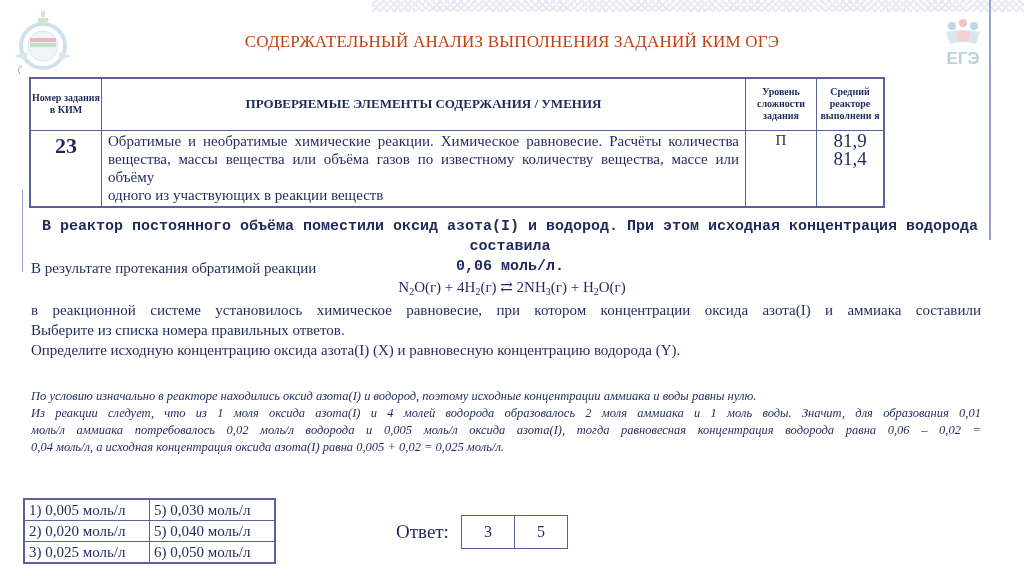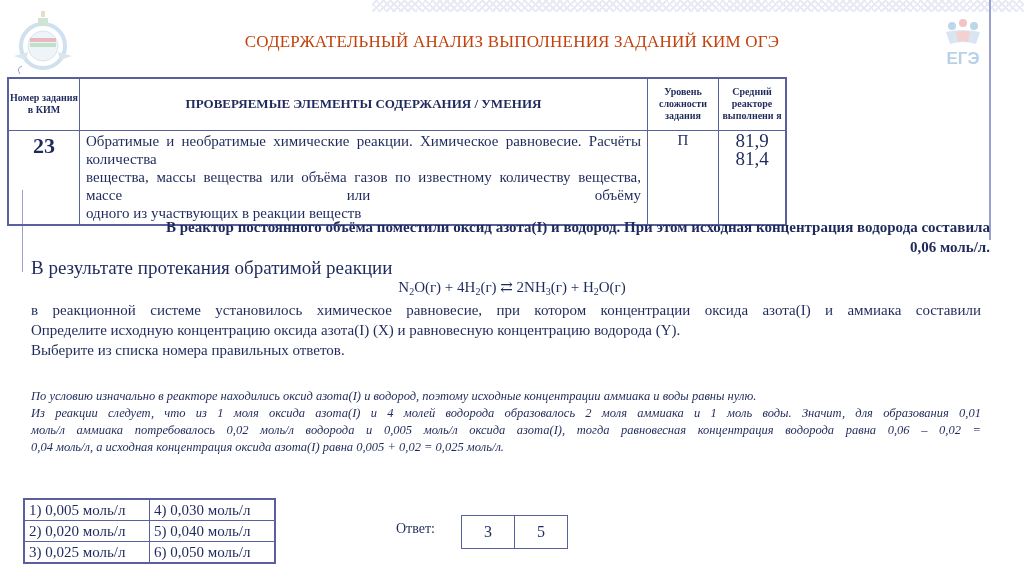--- a/index.html
+++ b/index.html
@@ -28,21 +28,21 @@
     position:absolute; left:8px; top:8px; width:70px; height:68px;
   }
   .logo-right {
     position:absolute; left:938px; top:18px; width:50px; height:50px;
   }
   .title {
     position:absolute; left:0; top:32px; width:1024px; text-align:center;
     font-size:17px; color:#c2410c; letter-spacing:0.2px;
   }
   table.kim {
-    position:absolute; left:7px; top:77px; width:780px;
+    position:absolute; left:29px; top:77px; width:856px;
     border-collapse:collapse; border:2px solid #5a5f9e;
   }
   table.kim td, table.kim th {
     border:1.5px solid #5a5f9e; padding:0;
   }
   .th-small {
     font-size:10px; font-weight:bold; text-align:center; line-height:12px;
     color:#1f2a5c;
   }
   .th-main {
@@ -56,25 +56,25 @@
     font-size:15px; text-align:justify; line-height:18px; vertical-align:top;
     padding:1px 6px 2px 6px !important;
   }
   .desc-cell span { display:block; }
   .desc-line { text-align-last:justify; }
   .desc-last { text-align-last:left; }
   .lvl-cell { font-size:15px; text-align:center; vertical-align:top; padding-top:1px !important; }
   .pct-cell { font-size:19px; text-align:center; vertical-align:top; line-height:18px; padding-top:1px !important; }
 
   .task-bold {
-    position:absolute; left:30px; top:217px; width:960px; text-align:right;
-    font-size:15px; font-weight:bold; line-height:20px;
+    position:absolute; left:30px; top:217px; width:960px; text-align:center;
+    font-size:15px; font-weight:bold; line-height:20px;font-family:Liberation Mono, monospace;
   }
   .para {
-    position:absolute; left:31px; font-size:19px; line-height:20px;
+    position:absolute; left:31px; font-size:15px; line-height:20px;
   }
   .equation {
     position:absolute; left:0; top:278px; width:1024px; text-align:center;
     font-size:15px;
   }
   .equation sub { font-size:10px; vertical-align:-3px; }
   .justify-block {
     position:absolute; left:31px; top:300px; width:950px; font-size:15px; line-height:20px;
   }
   .justify-block .l1 { display:block; text-align:justify; text-align-last:justify; }
@@ -87,21 +87,21 @@
   .solution .n { display:block; }
   table.options {
     position:absolute; left:23px; top:498px;
     border-collapse:collapse; border:2px solid #5a5f9e;
   }
   table.options td {
     border:1.5px solid #5a5f9e; font-size:15px; padding:0 4px; height:20px; width:116px;
     white-space:nowrap;
   }
   .answer-label {
-    position:absolute; left:396px; top:521px; font-size:14px;
+    position:absolute; left:396px; top:521px; font-size:19px;
   }
   table.answer {
     position:absolute; left:461px; top:515px; border-collapse:collapse;
     border:1.5px solid #5a5f9e;
   }
   table.answer td {
     border:1.5px solid #5a5f9e; width:50px; height:30px; text-align:center; font-size:16px;
   }
 </style>
 </head>
@@ -166,36 +166,36 @@
   <div>В реактор постоянного объёма поместили оксид азота(I) и водород. При этом  исходная концентрация водорода составила</div>
   <div>0,06 моль/л.</div>
 </div>
 
 <div class="para" style="top:258px;">В результате протекания обратимой реакции</div>
 
 <div class="equation"><span>N</span><sub>2</sub><span>O(г) + 4H</span><sub>2</sub><span>(г) ⇄ 2NH</span><sub>3</sub><span>(г) + H</span><sub>2</sub><span>O(г)</span></div>
 
 <div class="justify-block">
   <span class="l1">в реакционной системе установилось химическое равновесие, при котором концентрации оксида азота(I) и аммиака составили</span>
+  <span class="l2">Выберите из списка номера правильных ответов.</span>
   <span class="l2">Определите исходную концентрацию оксида азота(I) (X) и равновесную концентрацию водорода (Y).</span>
-  <span class="l2">Выберите из списка номера правильных ответов.</span>
 </div>
 
 <div class="solution">
   <span class="n">По условию изначально в реакторе находились оксид азота(I) и водород, поэтому исходные концентрации аммиака и воды равны нулю.</span>
   <span class="j">Из реакции следует, что из 1 моля оксида азота(I) и 4 молей водорода образовалось 2 моля аммиака и 1 моль воды. Значит, для образования 0,01</span>
   <span class="j">моль/л аммиака потребовалось 0,02 моль/л водорода и 0,005 моль/л оксида азота(I), тогда равновесная концентрация водорода равна 0,06 – 0,02 =</span>
   <span class="n">0,04 моль/л, а исходная концентрация оксида азота(I) равна 0,005 + 0,02 = 0,025 моль/л.</span>
 </div>
 
 <table class="options">
   <tbody>
       <tr>
     <td>1) 0,005 моль/л</td>
-    <td>4) 0,030 моль/л</td>
+    <td>5) 0,030 моль/л</td>
   </tr>
   <tr>
     <td>2) 0,020 моль/л</td>
     <td>5) 0,040 моль/л</td>
   </tr>
   <tr>
     <td>3) 0,025 моль/л</td>
     <td>6) 0,050 моль/л</td>
   </tr>
 </tbody>

